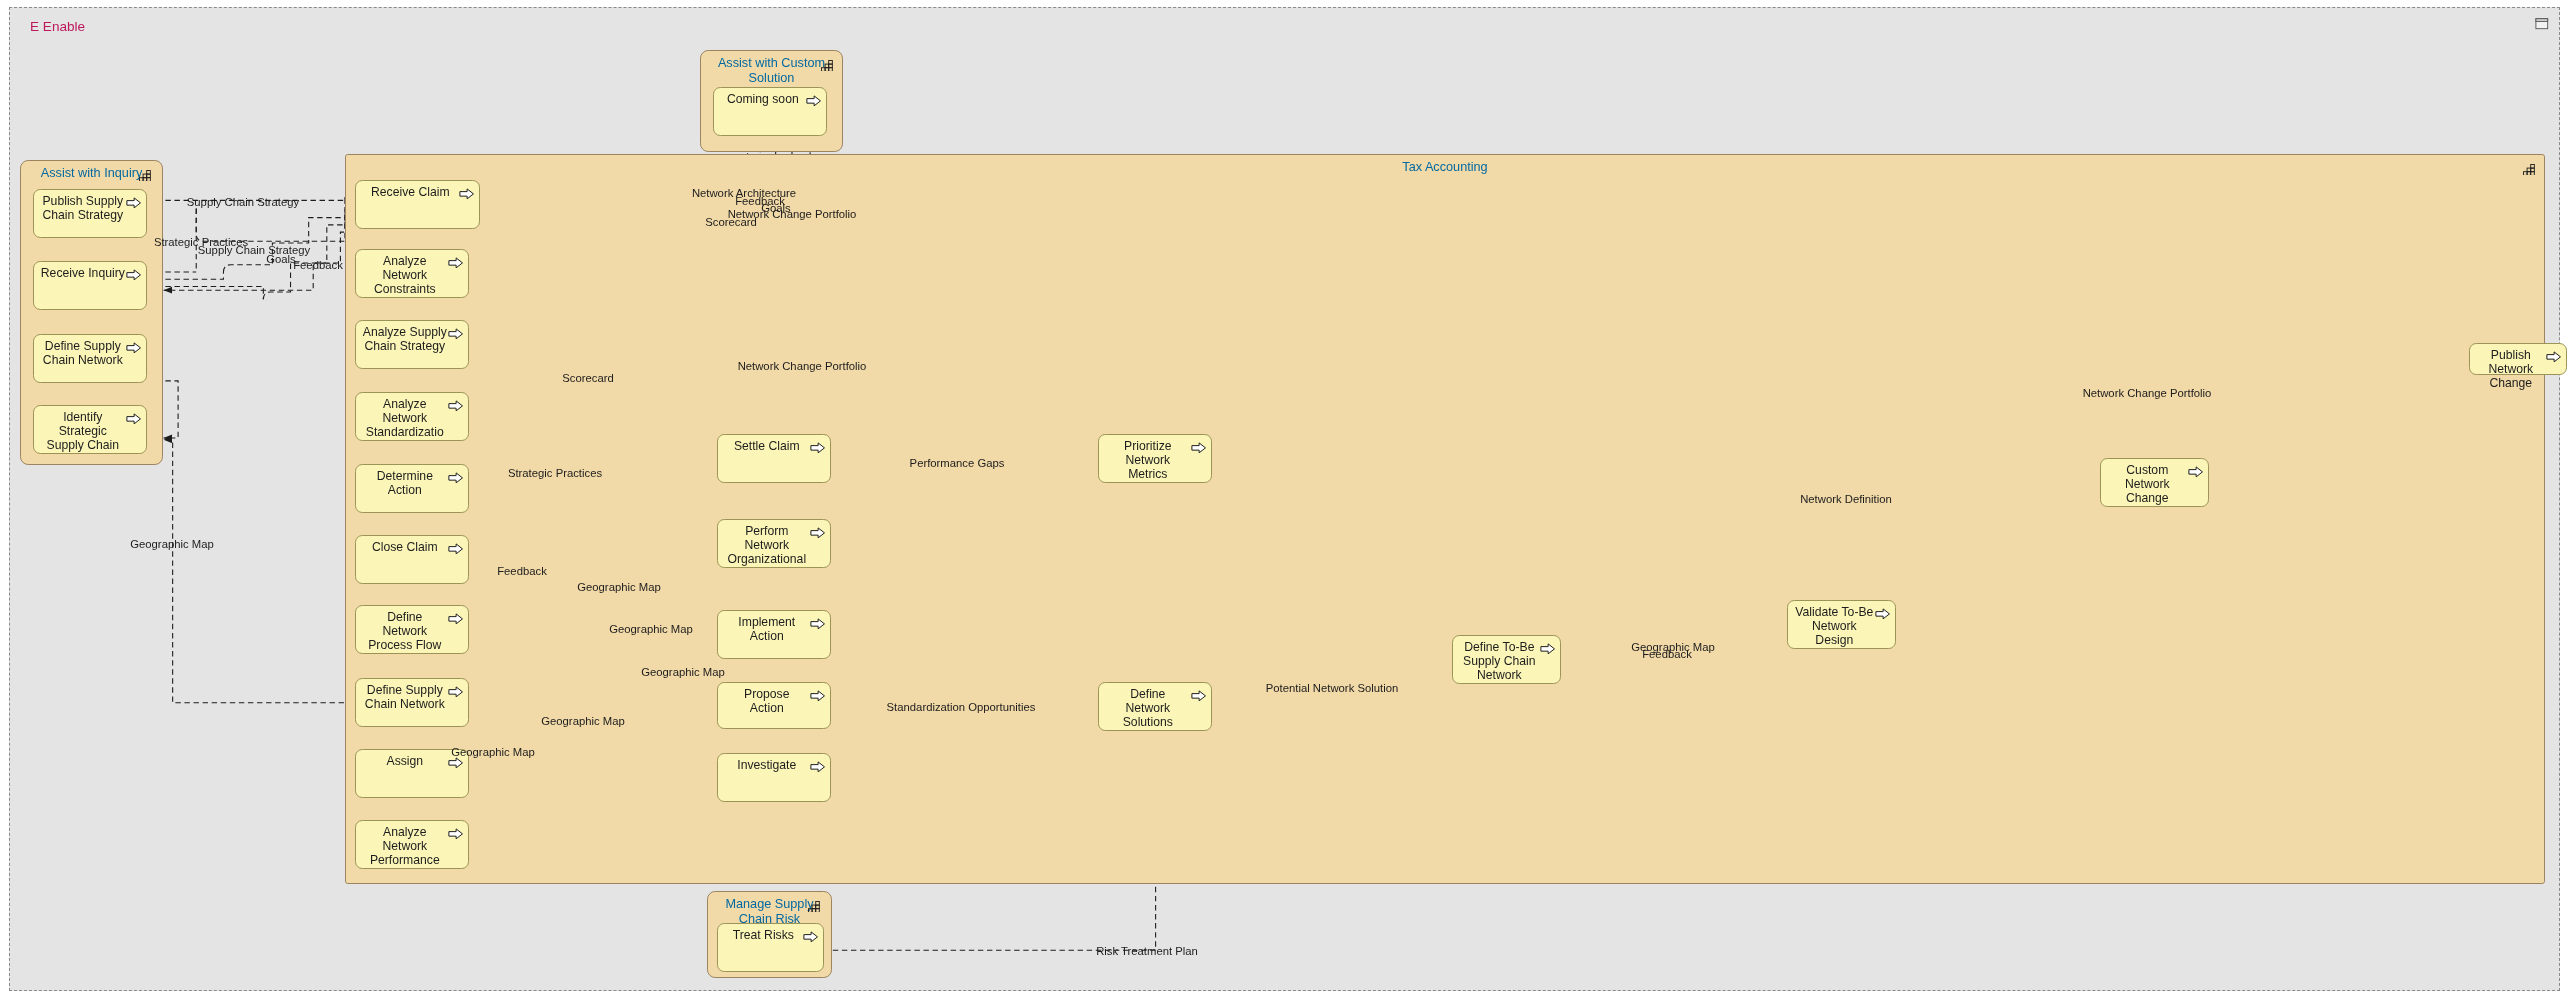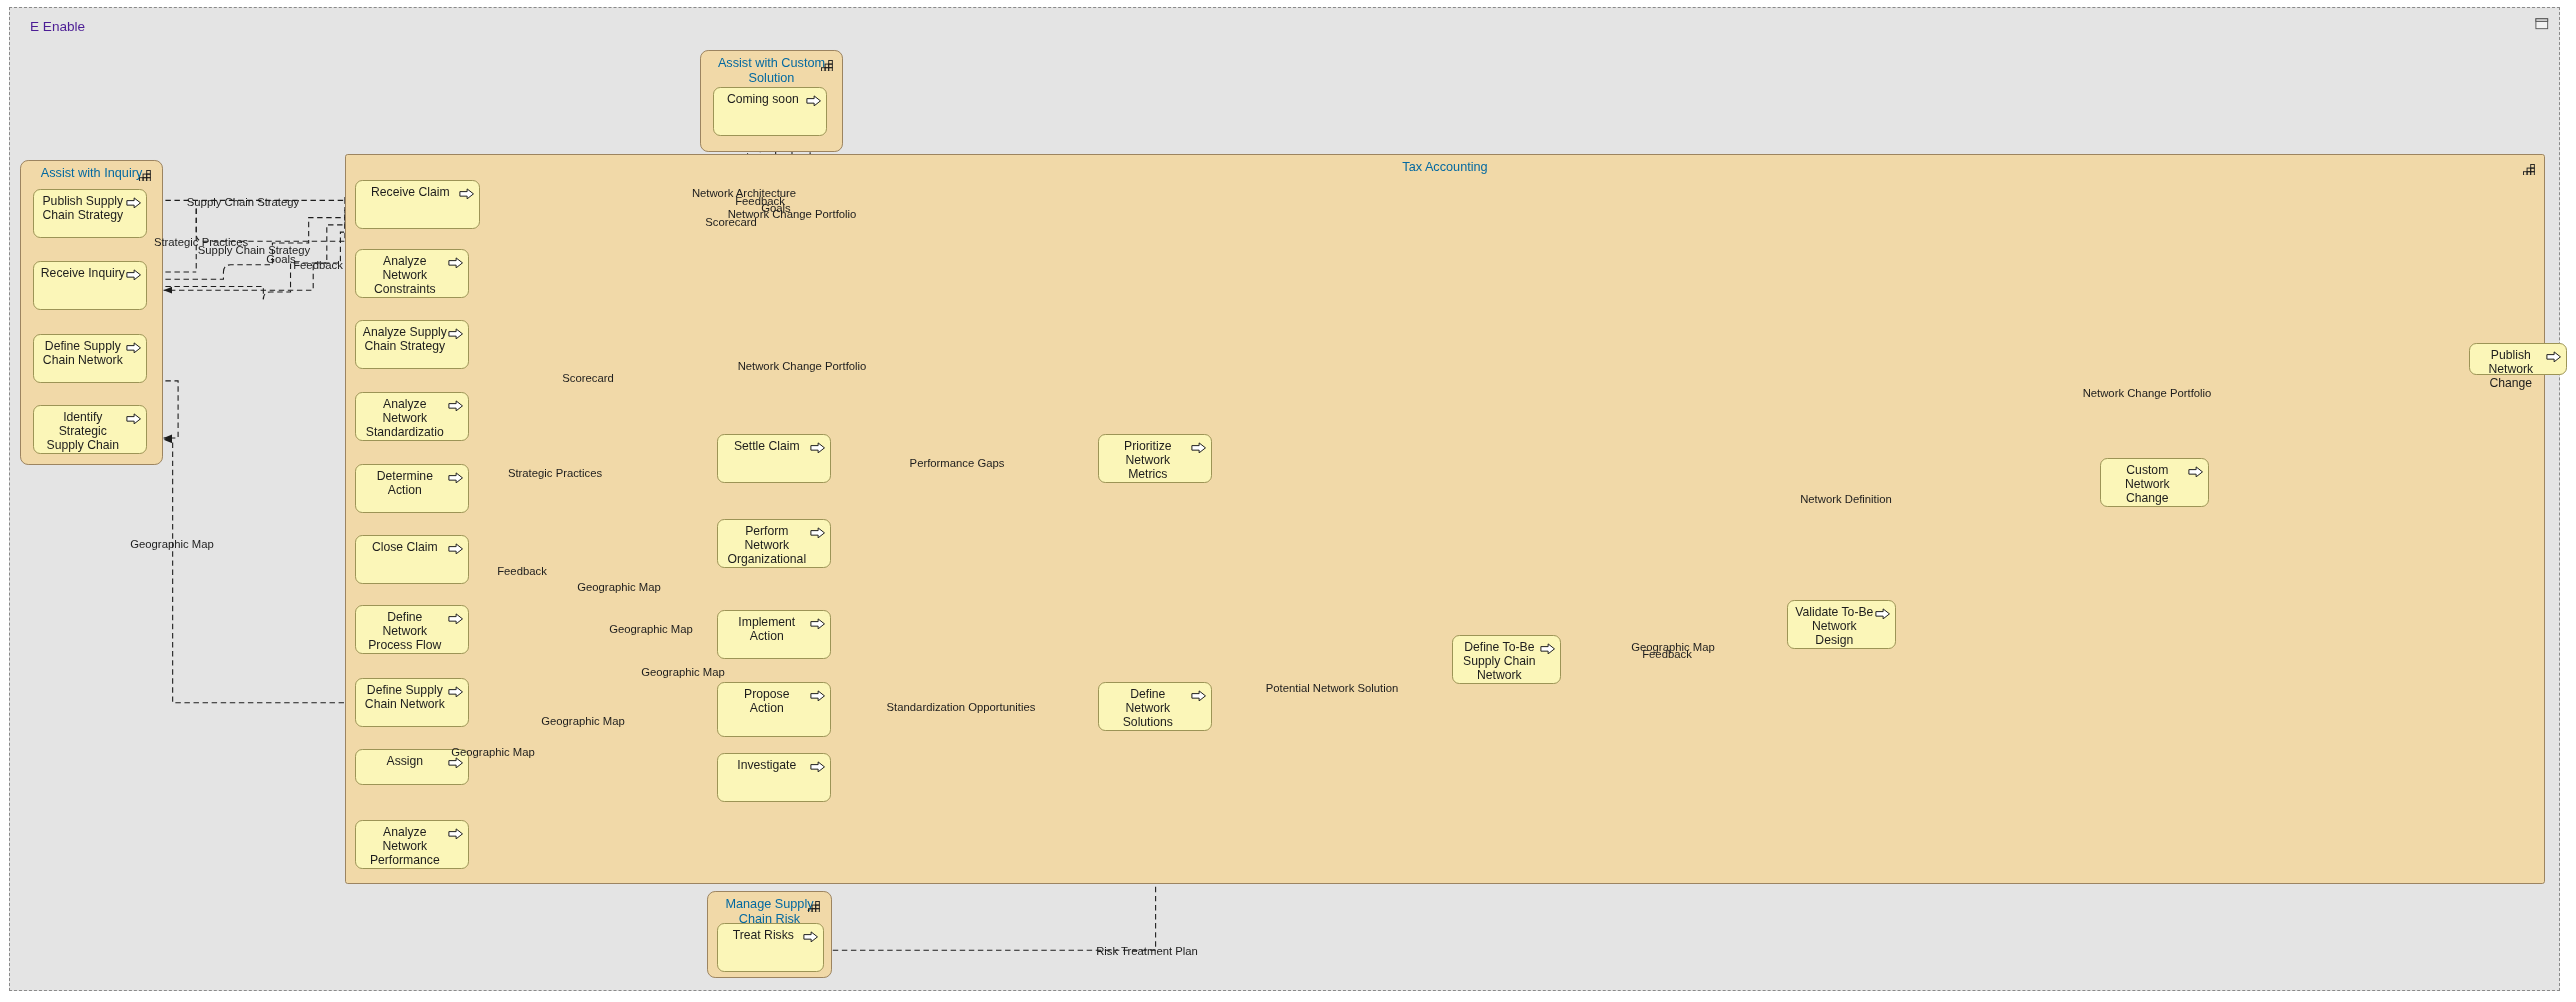--- a/index.html
+++ b/index.html
@@ -15,21 +15,21 @@
   .enable-frame{
     position:absolute;
     left:9px;top:7.3px;
     width:2551px;height:984px;
     background:#e4e4e4;
     border:1.8px dashed #8a8a8a;
     box-sizing:border-box;
   }
   .enable-title{
     position:absolute;left:20px;top:11px;
-    font-size:13.6px;color:#4c1d95;
+    font-size:13.6px;color:#be185d;
     white-space:nowrap;
   }
   .corner-icon{
     position:absolute;right:7.3px;top:7.3px;
     width:16.3px;height:14.5px;
   }
   
   .group{
     position:absolute;
     background:#f1d9a8;
@@ -331,21 +331,21 @@
             <path d="M1,4 L9,4 L9,1 L16,6.5 L9,12 L9,9 L1,9 z" fill="#ffffff" stroke="#1d1d1d" stroke-width="1.1" stroke-linejoin="round"></path>
           </svg></div>
       </div>
       <div class="proc" style="left: 355px; top: 678px; width: 114px; height: 49px;">
         <div class="proc-label">Define Supply
 Chain Network</div>
         <div class="proc-arrow"><svg viewBox="0 0 17 13">
             <path d="M1,4 L9,4 L9,1 L16,6.5 L9,12 L9,9 L1,9 z" fill="#ffffff" stroke="#1d1d1d" stroke-width="1.1" stroke-linejoin="round"></path>
           </svg></div>
       </div>
-      <div class="proc" style="left: 355px; top: 749px; width: 114px; height: 36px;">
+      <div class="proc" style="left: 355px; top: 749px; width: 114px; height: 49px;">
         <div class="proc-label">Assign</div>
         <div class="proc-arrow"><svg viewBox="0 0 17 13">
             <path d="M1,4 L9,4 L9,1 L16,6.5 L9,12 L9,9 L1,9 z" fill="#ffffff" stroke="#1d1d1d" stroke-width="1.1" stroke-linejoin="round"></path>
           </svg></div>
       </div>
       <div class="proc" style="left: 355px; top: 820px; width: 114px; height: 49px;">
         <div class="proc-label">Analyze
 Network
 Performance</div>
         <div class="proc-arrow"><svg viewBox="0 0 17 13">
@@ -366,21 +366,21 @@
             <path d="M1,4 L9,4 L9,1 L16,6.5 L9,12 L9,9 L1,9 z" fill="#ffffff" stroke="#1d1d1d" stroke-width="1.1" stroke-linejoin="round"></path>
           </svg></div>
       </div>
       <div class="proc" style="left: 717px; top: 610px; width: 114px; height: 49px;">
         <div class="proc-label">Implement
 Action</div>
         <div class="proc-arrow"><svg viewBox="0 0 17 13">
             <path d="M1,4 L9,4 L9,1 L16,6.5 L9,12 L9,9 L1,9 z" fill="#ffffff" stroke="#1d1d1d" stroke-width="1.1" stroke-linejoin="round"></path>
           </svg></div>
       </div>
-      <div class="proc" style="left: 717px; top: 682px; width: 114px; height: 55px;">
+      <div class="proc" style="left: 717px; top: 682px; width: 114px; height: 47px;">
         <div class="proc-label">Propose
 Action</div>
         <div class="proc-arrow"><svg viewBox="0 0 17 13">
             <path d="M1,4 L9,4 L9,1 L16,6.5 L9,12 L9,9 L1,9 z" fill="#ffffff" stroke="#1d1d1d" stroke-width="1.1" stroke-linejoin="round"></path>
           </svg></div>
       </div>
       <div class="proc" style="left: 717px; top: 753px; width: 114px; height: 49px;">
         <div class="proc-label">Investigate</div>
         <div class="proc-arrow"><svg viewBox="0 0 17 13">
             <path d="M1,4 L9,4 L9,1 L16,6.5 L9,12 L9,9 L1,9 z" fill="#ffffff" stroke="#1d1d1d" stroke-width="1.1" stroke-linejoin="round"></path>

